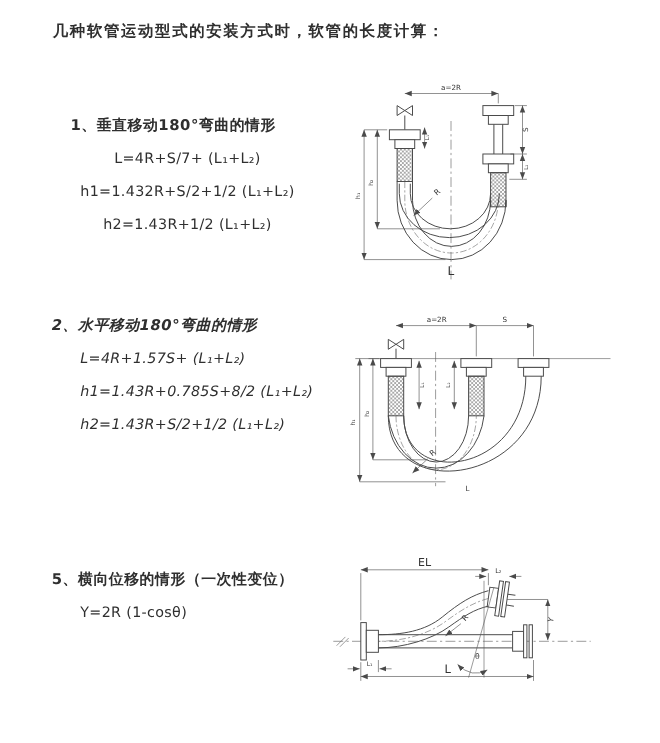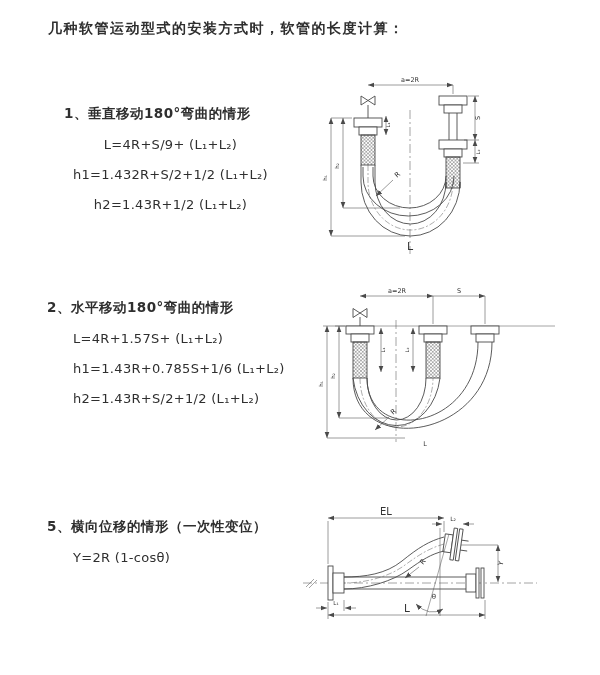--- a/index.html
+++ b/index.html
@@ -22,21 +22,21 @@
   .flg{fill:#ffffff;stroke:#4a4a4a;stroke-width:.9;}
   .lab{fill:#333;font-family:"DejaVu Sans","Liberation Sans",sans-serif;}
 </style>
 </head>
 <body>
 
 <div class="abs title">几种软管运动型式的安装方式时，软管的长度计算：</div>
 
 <div class="abs sec" style="top:105px;text-align:center;">
   <div class="heading">1、垂直移动180°弯曲的情形</div>
-  <div class="formula">L=4R+S/9+ (L₁+L₂)</div>
+  <div class="formula">L=4R+S/7+ (L₁+L₂)</div>
   <div class="formula">h1=1.432R+S/2+1/2 (L₁+L₂)</div>
   <div class="formula">h2=1.43R+1/2 (L₁+L₂)</div>
 </div>
 
 <svg class="abs" style="left:305px;top:66px;" width="295" height="205" viewBox="0 0 295 205">
   <defs>
     <marker id="m1" viewBox="0 0 10 10" refX="9" refY="5" markerWidth="7" markerHeight="7" orient="auto-start-reverse" markerUnits="userSpaceOnUse">
       <path d="M0,1.5 L9,5 L0,8.5 Z" fill="#4a4a4a"></path>
     </marker>
     <pattern id="hx1" width="3.5" height="3.5" patternUnits="userSpaceOnUse">
@@ -103,24 +103,24 @@
     <text class="lab" x="22" y="112" font-size="5.5" text-anchor="middle" transform="rotate(-90 22 112)">h₁</text>
   </g>
   <g>
     <line class="dim" x1="38" y1="142" x2="95" y2="142"></line>
     <line class="dim" x1="38" y1="52" x2="38" y2="142" marker-start="url(#m1)" marker-end="url(#m1)"></line>
     <text class="lab" x="34" y="100" font-size="5.5" text-anchor="middle" transform="rotate(-90 34 100)">h₂</text>
   </g>
   <text class="lab" x="105" y="184" font-size="11" text-anchor="middle">L</text>
 </svg>
 
-<div class="abs sec" style="top:299px;">
+<div class="abs sec" style="top:287px;font-style:italic;">
   <div class="heading">2、水平移动180°弯曲的情形</div>
   <div class="formula">L=4R+1.57S+ (L₁+L₂)</div>
-  <div class="formula">h1=1.43R+0.785S+1/6 (L₁+L₂)</div>
+  <div class="formula">h1=1.43R+0.785S+8/2 (L₁+L₂)</div>
   <div class="formula">h2=1.43R+S/2+1/2 (L₁+L₂)</div>
 </div>
 
 <svg class="abs" style="left:305px;top:280px;" width="295" height="180" viewBox="0 0 295 180">
   <defs>
     <marker id="m2" viewBox="0 0 10 10" refX="9" refY="5" markerWidth="7" markerHeight="7" orient="auto-start-reverse" markerUnits="userSpaceOnUse">
       <path d="M0,1.5 L9,5 L0,8.5 Z" fill="#4a4a4a"></path>
     </marker>
     <pattern id="hx2" width="3.5" height="3.5" patternUnits="userSpaceOnUse">
       <path d="M0,3.5 L3.5,0 M0,0 L3.5,3.5" stroke="#666" stroke-width="0.5"></path>

